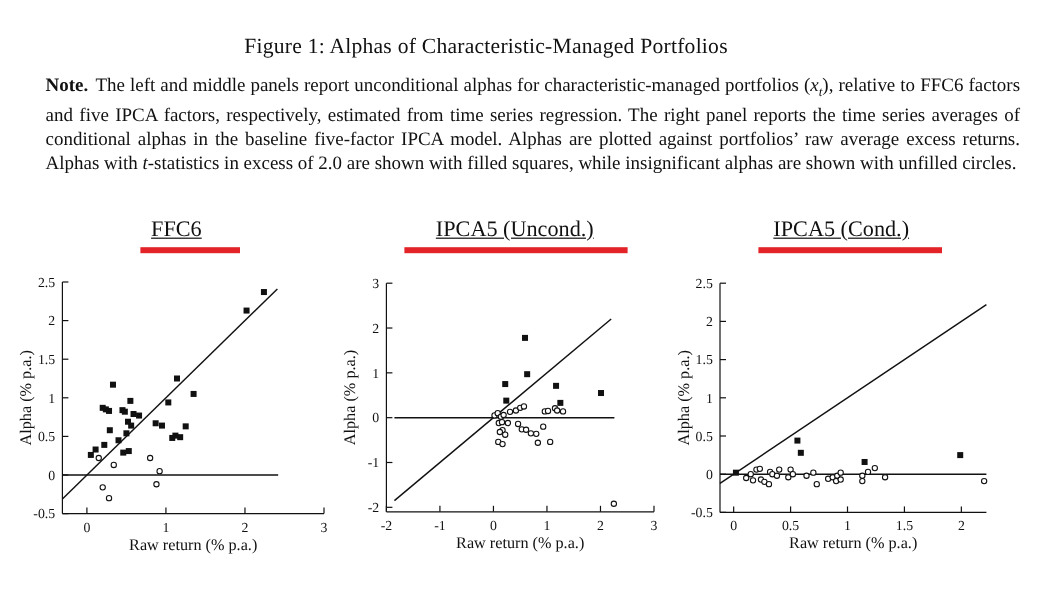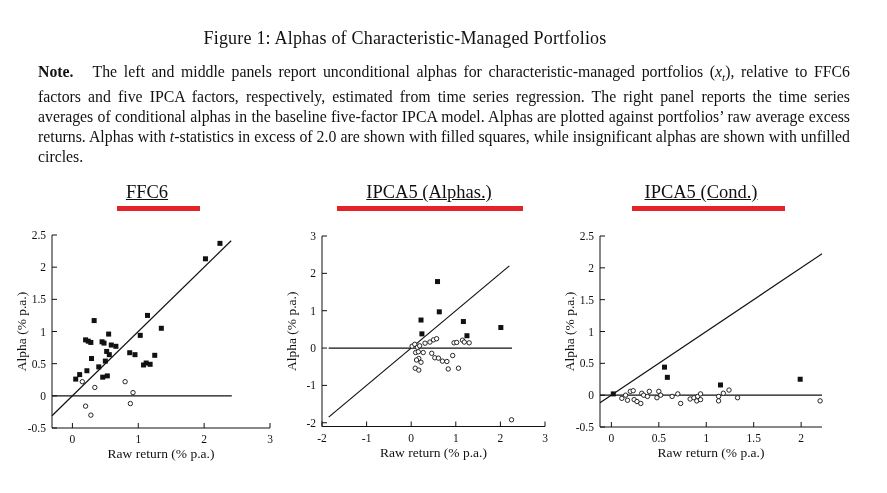--- a/index.html
+++ b/index.html
@@ -8,21 +8,21 @@
     font-family:"Liberation Serif", serif; color:#111; overflow:hidden;
   }
   .fig-title {
     position:absolute; top:28px; left:0; width:810px; text-align:center;
     font-size:18px; letter-spacing:0.2px;
   }
   .note {
     position:absolute; top:62px; left:38px; width:812px; margin:0;
     font-size:15.8px; line-height:20px; text-align:justify;
   }
-  .note b { margin-right:19px; }
+  .note b { margin-right:6px; }
   .note sub { font-size:11px; }
   .panel-title { position:absolute; top:182px; font-size:18.5px; text-align:center; white-space:nowrap;text-decoration:underline; }
   .pt-1 { left:97px;  width:100px; }
   .pt-2 { left:354px; width:150px; }
   .pt-3 { left:626px; width:150px; }
   .redbar { position:absolute; top:206px; height:5px; background:#e42329; }
   .rb-1 { left:117px; width:83px; }
   .rb-2 { left:337px; width:186px; }
   .rb-3 { left:632px; width:153px; }
   svg.charts { position:absolute; left:0; top:0; }
@@ -31,21 +31,21 @@
 </head>
 <body>
 
 <div class="canvas">
 
   <div class="fig-title">Figure 1: Alphas of Characteristic-Managed Portfolios</div>
 
   <p class="note"><b>Note.</b><span>The left and middle panels report unconditional alphas for characteristic-managed portfolios (</span><i>x</i><sub><i>t</i></sub><span>), relative to FFC6 factors and five IPCA factors, respectively, estimated from time series regression. The right panel reports the time series averages of conditional alphas in the baseline five-factor IPCA model. Alphas are plotted against portfolios’ raw average excess returns. Alphas with </span><i>t</i><span>-statistics in excess of 2.0 are shown with filled squares, while insignificant alphas are shown with unfilled circles.</span></p>
 
   <div class="panel-title pt-1">FFC6</div>
-  <div class="panel-title pt-2">IPCA5 (Alphas.)</div>
+  <div class="panel-title pt-2">IPCA5 (Uncond.)</div>
   <div class="panel-title pt-3">IPCA5 (Cond.)</div>
 
   <div class="redbar rb-1" style="background: rgb(228, 35, 41);"></div>
   <div class="redbar rb-2" style="background: rgb(228, 35, 41);"></div>
   <div class="redbar rb-3" style="background: rgb(228, 35, 41);"></div>
 
   <svg class="charts" id="charts" width="887" height="493" viewBox="0 0 887 493">
     <g>
         <line x1="52" y1="235" x2="52" y2="428" stroke="#111111" stroke-width="1"></line>
         <line x1="52" y1="428" x2="270" y2="428" stroke="#111111" stroke-width="1"></line>

